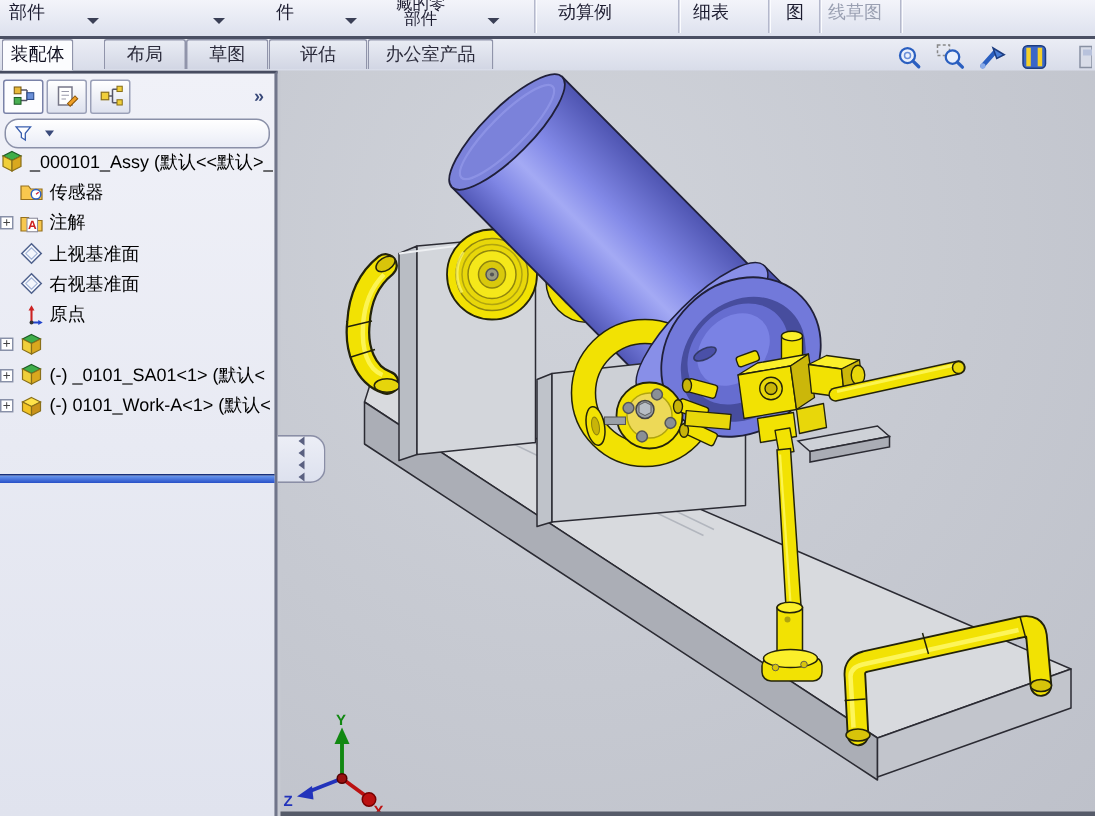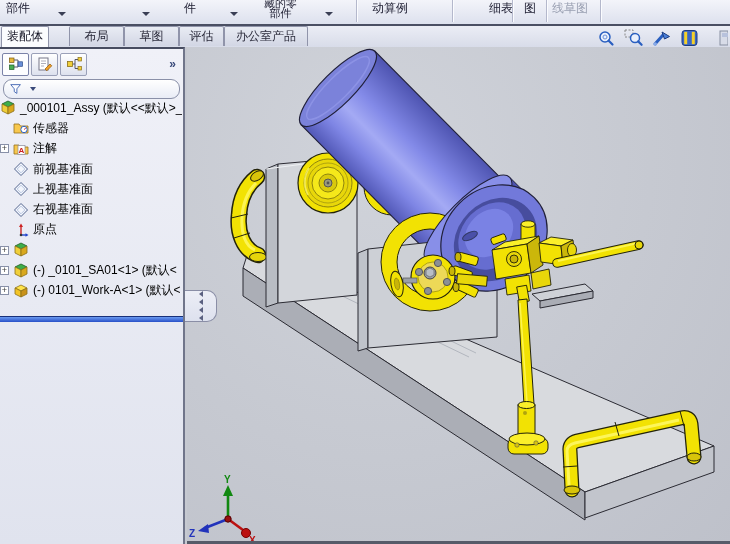--- a/index.html
+++ b/index.html
@@ -160,34 +160,34 @@
     <span class="titem" style="left: 184px;">件</span>
     <span class="tarrow" style="left: 230px;"></span>
     <span class="titem two" style="left: 264px;">
       <div>藏的零</div>
       <div>部件</div>
     </span>
     <span class="tarrow" style="left: 325px;"></span>
     <span class="tsep" style="left: 356px;"></span>
     <span class="titem" style="left: 372px;">动算例</span>
     <span class="tsep" style="left: 452px;"></span>
-    <span class="titem" style="left: 462px; margin-left: 27px;">细表</span>
+    <span class="titem" style="left: 462px;">细表</span>
     <span class="tsep" style="left: 512px;"></span>
     <span class="titem" style="left: 524px;">图</span>
     <span class="tsep" style="left: 546px;"></span>
     <span class="titem dis" style="left: 552px;">线草图</span>
     <span class="tsep" style="left: 600px;"></span>
   </div>
 
 <div class="tabbar">
   <div class="tabs" id="tabsEl">
       <div class="tab active" style="width: 48px;">装配体</div>
       <div class="tab" style="width: 55px; margin-left: 20px;">布局</div>
       <div class="tab" style="width: 55px;">草图</div>
-      <div class="tab" style="width: 45px;">评估</div>
+      <div class="tab" style="width: 66px;">评估</div>
       <div class="tab" style="width: 84px;">办公室产品</div>
     </div>
 </div>
 
 <div class="headsup" id="headsupEl">
     <svg class="hu">
       <use href="#hu-zoomfit"></use>
     </svg>
     <svg class="hu">
       <use href="#hu-zoomarea"></use>
@@ -429,27 +429,20 @@
           <svg class="ti">
             <use href="#sym-annotations"></use>
           </svg>
           <span>注解</span>
         </div>
         <div class="trow">
           <span class="tsp"></span>
           <svg class="ti">
             <use href="#sym-plane"></use>
           </svg>
-          <span>前视基准面</span>
-        </div>
-        <div class="trow">
-          <span class="tsp"></span>
-          <svg class="ti">
-            <use href="#sym-plane"></use>
-          </svg>
           <span>上视基准面</span>
         </div>
         <div class="trow">
           <span class="tsp"></span>
           <svg class="ti">
             <use href="#sym-plane"></use>
           </svg>
           <span>右视基准面</span>
         </div>
         <div class="trow">

